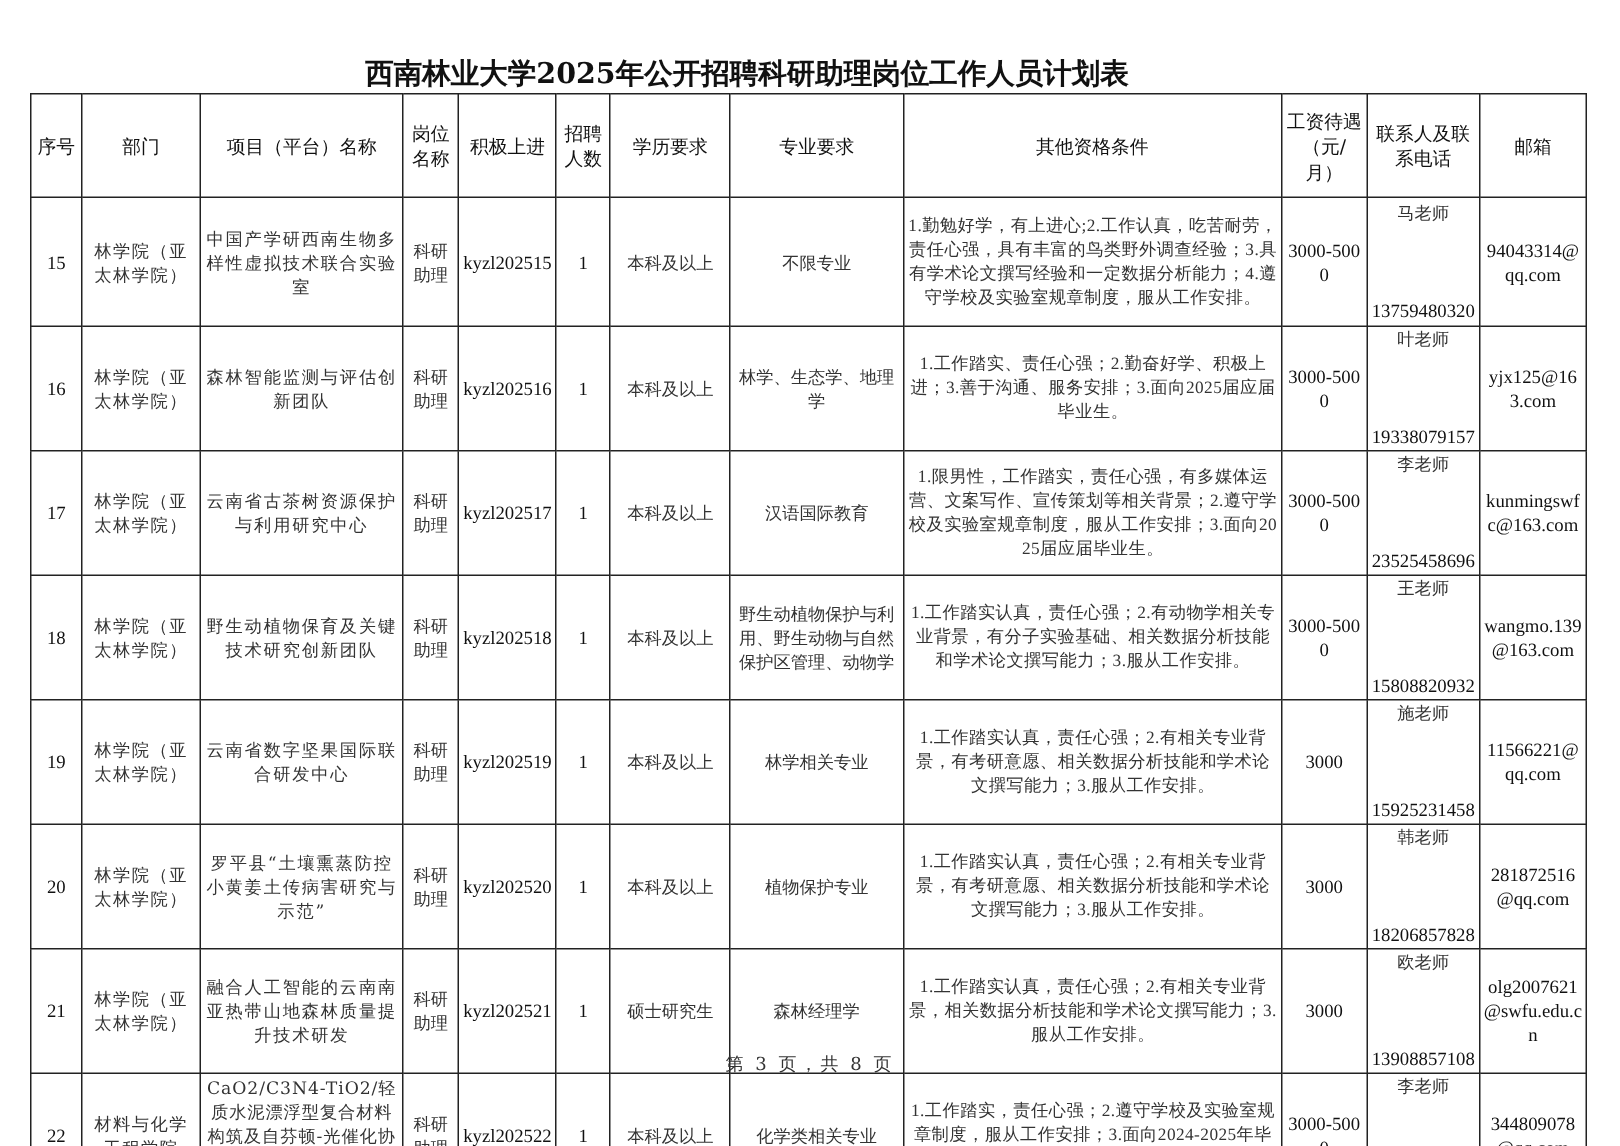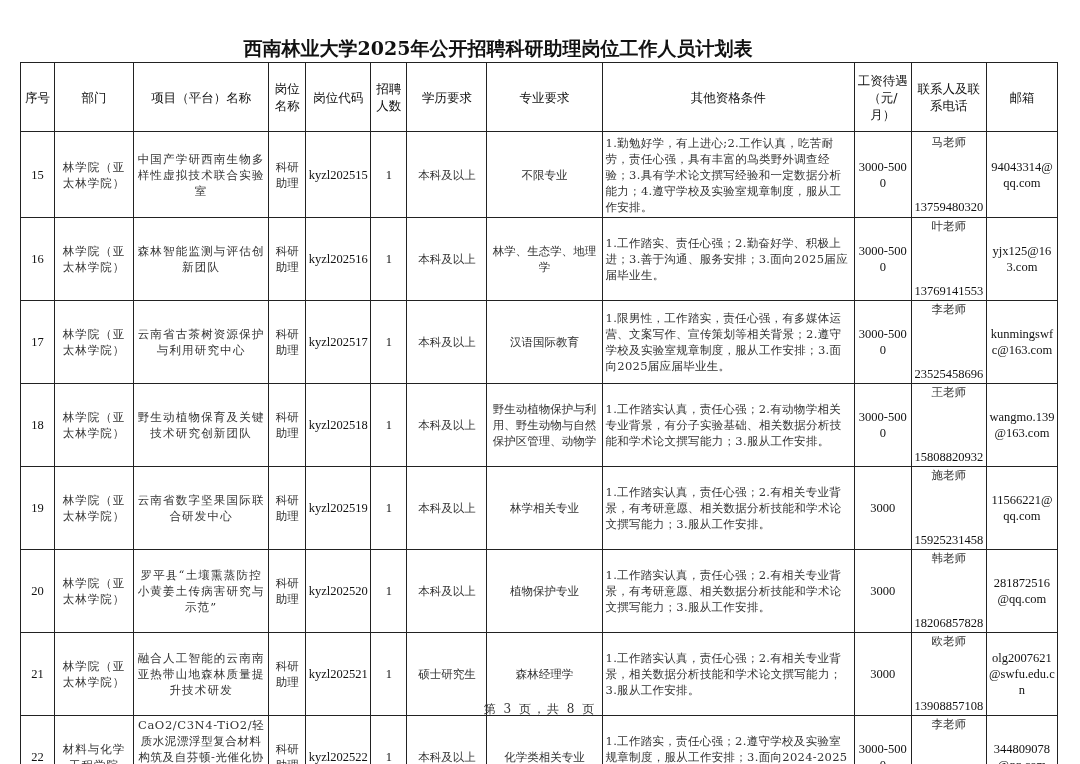--- a/index.html
+++ b/index.html
@@ -3,21 +3,21 @@
 <meta charset="utf-8">
 <style>
   html, body { margin:0; padding:0; background:#ffffff; }
   body { width:1080px; height:764px; position:relative; overflow:hidden; font-family:"DejaVu Serif", serif; color:#222; }
   .title { position:absolute; top:36px; left:0; width:996px; text-align:center; font-family:"DejaVu Serif", serif; font-weight:bold; font-size:19px; letter-spacing:0px; color:#111; }
   table { position:absolute; top:62px; left:20px; border-collapse:collapse; table-layout:fixed; width:1038px; }
   td, th { border:1.3px solid #222; padding:0 2px; text-align:center; vertical-align:middle; font-size:11.5px; line-height:16px; overflow:hidden; word-break:break-all; }
   th { font-family:"DejaVu Sans", sans-serif; font-weight:normal; font-size:12.5px; line-height:17px; color:#111; }
   td { font-family:"DejaVu Serif", serif; color:#333; }
   td.num, td.code, td.wage, td.mail { font-family:"Liberation Serif", serif; font-size:12.5px; color:#111; }
-  td.cond { text-align:left; padding:0 2px 0 3px; letter-spacing:0.3px; line-height:16px; }
+  td.cond { text-align:center; padding:0 2px 0 3px; letter-spacing:0.3px; line-height:16px;font-family:Liberation Serif, serif; }
   td.contact { line-height:17px; }
   td.contact .phone { font-family:"Liberation Serif", serif; font-size:12.5px; color:#111; display:block;margin-top:48px; }
   td.contact .name { display:block; }
   td.proj { letter-spacing:1.2px; }
   td.dept { letter-spacing:1px; }
   .footer { position:absolute; top:701px; left:0; width:1080px; text-align:center; font-family:"DejaVu Serif", serif; font-size:12px; letter-spacing:2px; color:#333; }
 </style>
 </head>
 <body>
 
@@ -37,21 +37,21 @@
     <col style="width:57px">
     <col style="width:75px">
     <col style="width:71px">
   </colgroup>
   <thead>
     <tr style="height:69px">
       <th>序号</th>
       <th>部门</th>
       <th>项目（平台）名称</th>
       <th>岗位名称</th>
-      <th>岗位代码</th>
+      <th>积极上进</th>
       <th>招聘人数</th>
       <th>学历要求</th>
       <th>专业要求</th>
       <th>其他资格条件</th>
       <th>工资待遇（元/月）</th>
       <th>联系人及联系电话</th>
       <th>邮箱</th>
     </tr>
   </thead>
   <tbody>
@@ -78,21 +78,21 @@
       <td class="proj">森林智能监测与评估创新团队</td>
       <td>科研助理</td>
       <td class="code">kyzl202516</td>
       <td class="num">1</td>
       <td>本科及以上</td>
       <td>林学、生态学、地理学</td>
       <td class="cond">1.工作踏实、责任心强；2.勤奋好学、积极上进；3.善于沟通、服务安排；3.面向2025届应届毕业生。</td>
       <td class="wage">3000-5000</td>
       <td class="contact">
           <span class="name">叶老师</span>
-          <span class="phone">13769141553</span>
+          <span class="phone">19338079157</span>
         </td>
       <td class="mail">yjx125@163.com</td>
     </tr>
     <tr style="height:72px">
       <td class="num">17</td>
       <td class="dept">林学院（亚太林学院）</td>
       <td class="proj">云南省古茶树资源保护与利用研究中心</td>
       <td>科研助理</td>
       <td class="code">kyzl202517</td>
       <td class="num">1</td>

